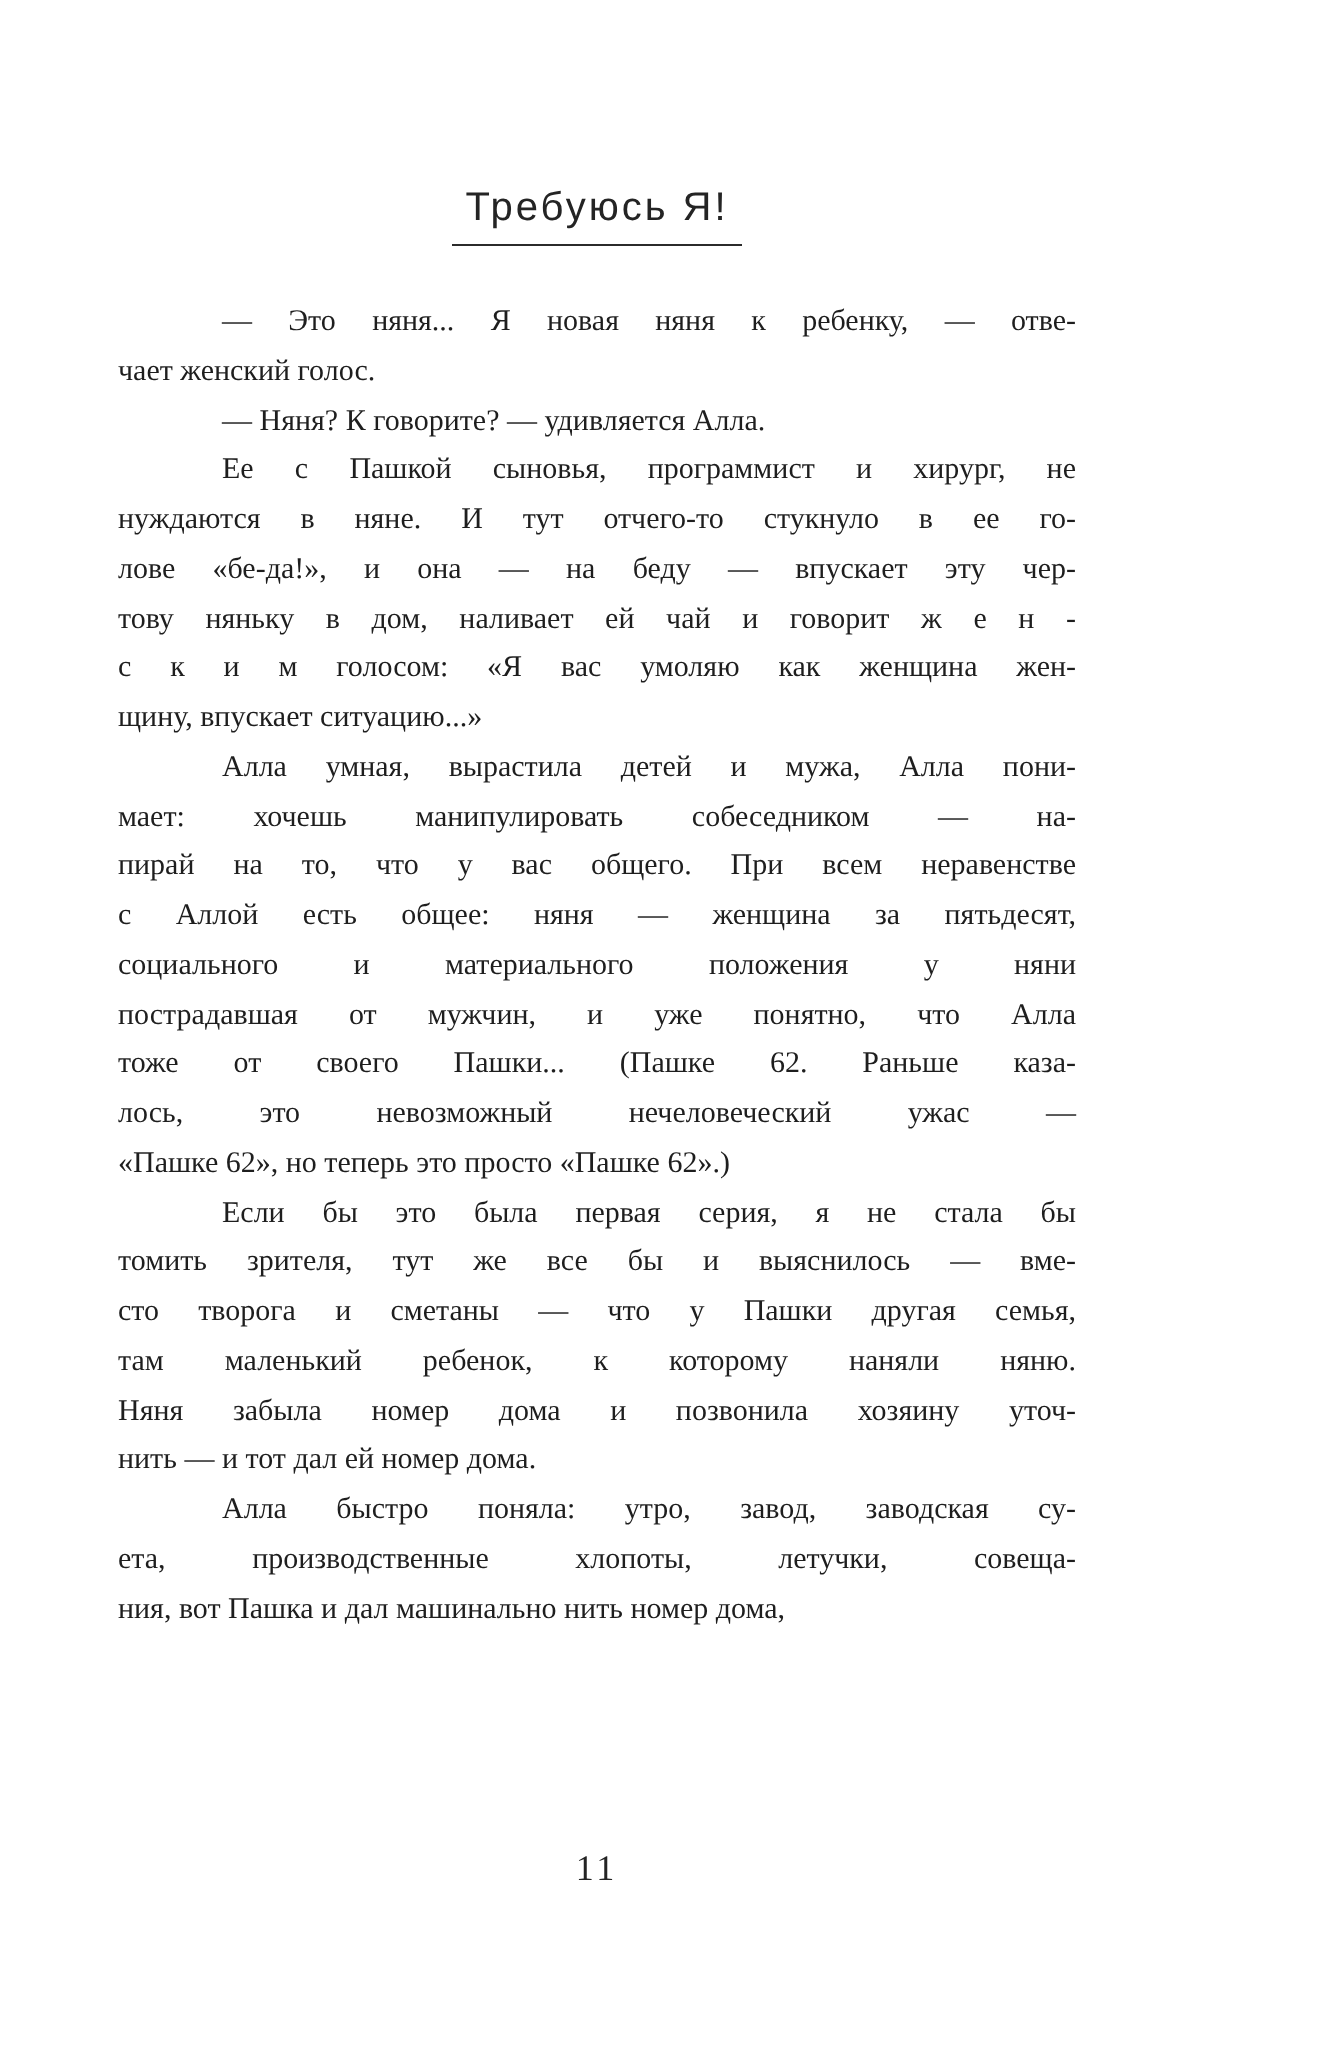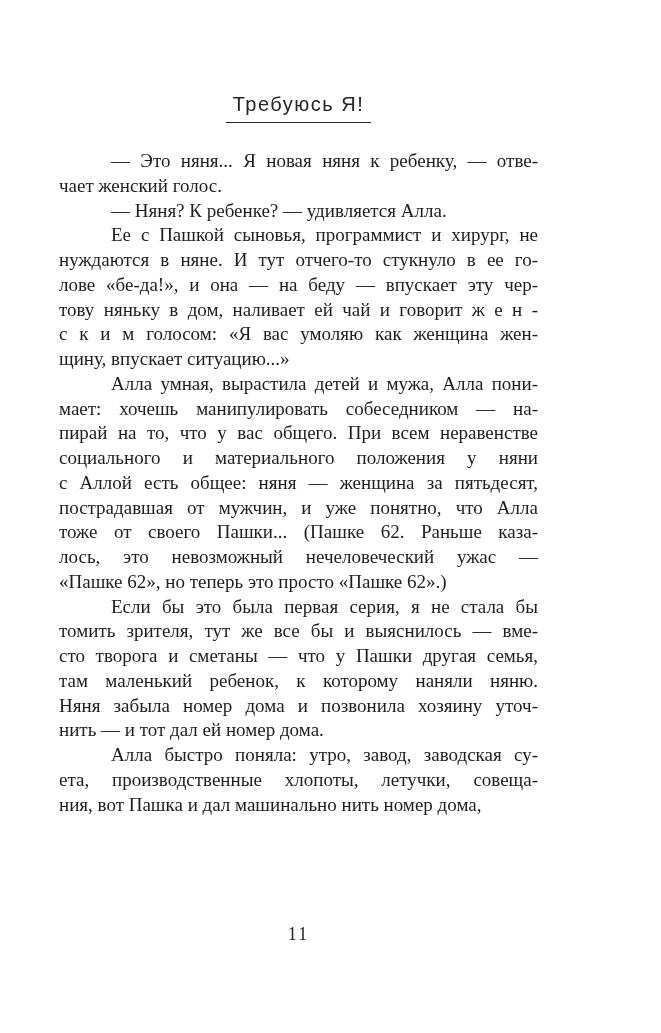--- a/index.html
+++ b/index.html
@@ -28,21 +28,21 @@
     letter-spacing: 1.5px;
     color: #242424;
     padding: 0 7px 6px 7px;
     border-bottom: 1.2px solid #2b2b2b;
   }
   .text-column {
     position: absolute;
     left: 59px;
     top: 149px;
     width: 479px;
-    font-size: 19px;
+    font-size: 15px;
     line-height: 24.75px;
   }
   .line {
     text-align: justify;
     text-align-last: justify;
     white-space: normal;
   }
   .line.first { text-indent: 52px; }
   .line.last { text-align-last: left; }
   .page-number {
@@ -63,36 +63,36 @@
   <div class="header-wrap">
     <span class="header-title">Требуюсь Я!</span>
   </div>
 
   <div class="text-column">
       <div>
         <div class="line first">— Это няня... Я новая няня к ребенку, — отве-</div>
         <div class="line last">чает женский голос.</div>
       </div>
       <div>
-        <div class="line first last">— Няня? К ребенке? — удивляется Алла.</div>
+        <div class="line first last">— Няня? К говорите? — удивляется Алла.</div>
       </div>
       <div>
         <div class="line first">Ее с Пашкой сыновья, программист и хирург, не</div>
         <div class="line">нуждаются в няне. И тут отчего-то стукнуло в ее го-</div>
         <div class="line">лове «бе-да!», и она — на беду — впускает эту чер-</div>
         <div class="line">тову няньку в дом, наливает ей чай и говорит ж е н -</div>
         <div class="line">с к и м  голосом: «Я вас умоляю как женщина жен-</div>
         <div class="line last">щину, впускает ситуацию...»</div>
       </div>
       <div>
         <div class="line first">Алла умная, вырастила детей и мужа, Алла пони-</div>
         <div class="line">мает: хочешь манипулировать собеседником — на-</div>
         <div class="line">пирай на то, что у вас общего. При всем неравенстве</div>
+        <div class="line">с Аллой есть общее: няня — женщина за пятьдесят,</div>
         <div class="line">социального и материального положения у няни</div>
-        <div class="line">с Аллой есть общее: няня — женщина за пятьдесят,</div>
         <div class="line">пострадавшая от мужчин, и уже понятно, что Алла</div>
         <div class="line">тоже от своего Пашки... (Пашке 62. Раньше каза-</div>
         <div class="line">лось, это невозможный нечеловеческий ужас —</div>
         <div class="line last">«Пашке 62», но теперь это просто «Пашке 62».)</div>
       </div>
       <div>
         <div class="line first">Если бы это была первая серия, я не стала бы</div>
         <div class="line">томить зрителя, тут же все бы и выяснилось — вме-</div>
         <div class="line">сто творога и сметаны — что у Пашки другая семья,</div>
         <div class="line">там маленький ребенок, к которому наняли няню.</div>

